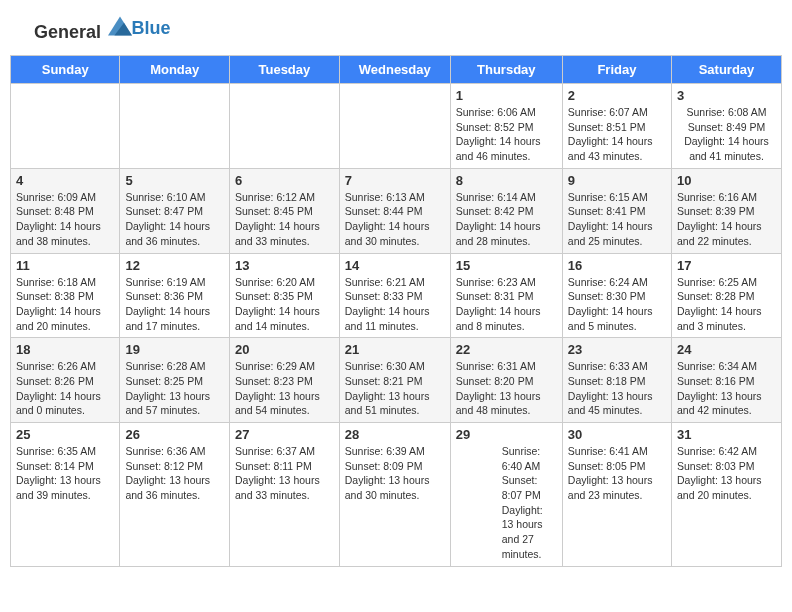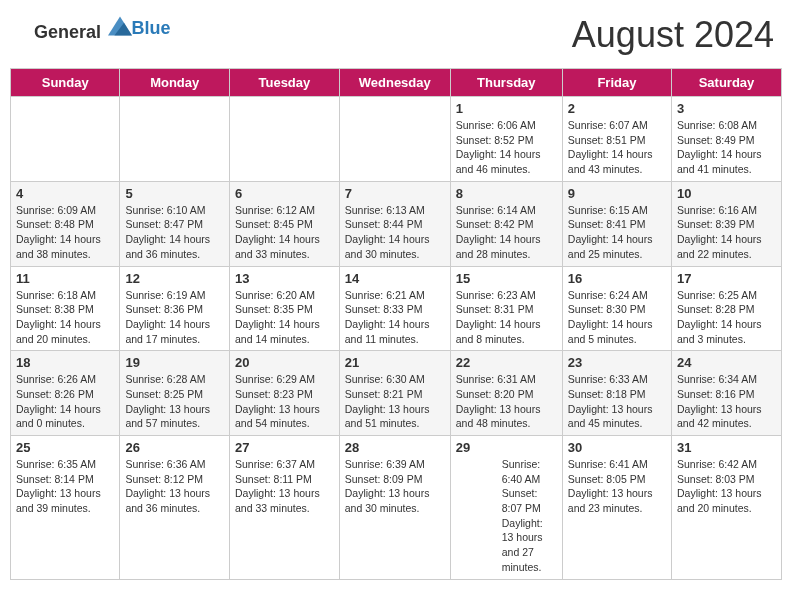--- a/index.html
+++ b/index.html
@@ -47,21 +47,21 @@
     }
     .location-title {
       font-size: 16px;
       color: #555;
     }
     .calendar {
       width: 100%;
       border-collapse: collapse;
     }
     .calendar th {
-      background: #be185d;
+      background: #3b82f6;
       color: #fff;
       text-align: center;
       padding: 6px 4px;
       font-size: 13px;
       border: 1px solid #ccc;
     }
     .calendar td {
       vertical-align: top;
       border: 1px solid #ccc;
       padding: 4px 5px;
@@ -99,21 +99,20 @@
       <svg class="logo-icon" viewBox="0 0 30 24" xmlns="http://www.w3.org/2000/svg">
         <polygon points="0,24 15,0 30,24" fill="#2a7ab8" opacity="0.85"></polygon>
         <polygon points="8,24 20,8 30,24" fill="#1a5a8a" opacity="0.7"></polygon>
       </svg>
     </div>
     <div>
       <span class="logo-text-blue">Blue</span>
     </div>
   </div>
   <div class="title-area">
-    <div class="month-title">August 2024</div>
   </div>
 </div>
 
 <table class="calendar">
   <thead>
     <tr id="weekday-header">
         <th>Sunday</th>
         <th>Monday</th>
         <th>Tuesday</th>
         <th>Wednesday</th>
@@ -135,21 +134,21 @@
 Daylight: 14 hours and 46 minutes.</div>
         </td>
         <td>
           <span class="day-number">2</span>
           <div class="day-info" style="white-space: pre-line;">Sunrise: 6:07 AM
 Sunset: 8:51 PM
 Daylight: 14 hours and 43 minutes.</div>
         </td>
         <td>
           <span class="day-number">3</span>
-          <div class="day-info" style="white-space: pre-line;">Sunrise: 6:08 AM
+          <div class="day-info" style="white-space: pre-line; text-align: center;">Sunrise: 6:08 AM
 Sunset: 8:49 PM
 Daylight: 14 hours and 41 minutes.</div>
         </td>
       </tr>
       <tr>
         <td>
           <span class="day-number">4</span>
           <div class="day-info" style="white-space: pre-line;">Sunrise: 6:09 AM
 Sunset: 8:48 PM
 Daylight: 14 hours and 38 minutes.</div>

